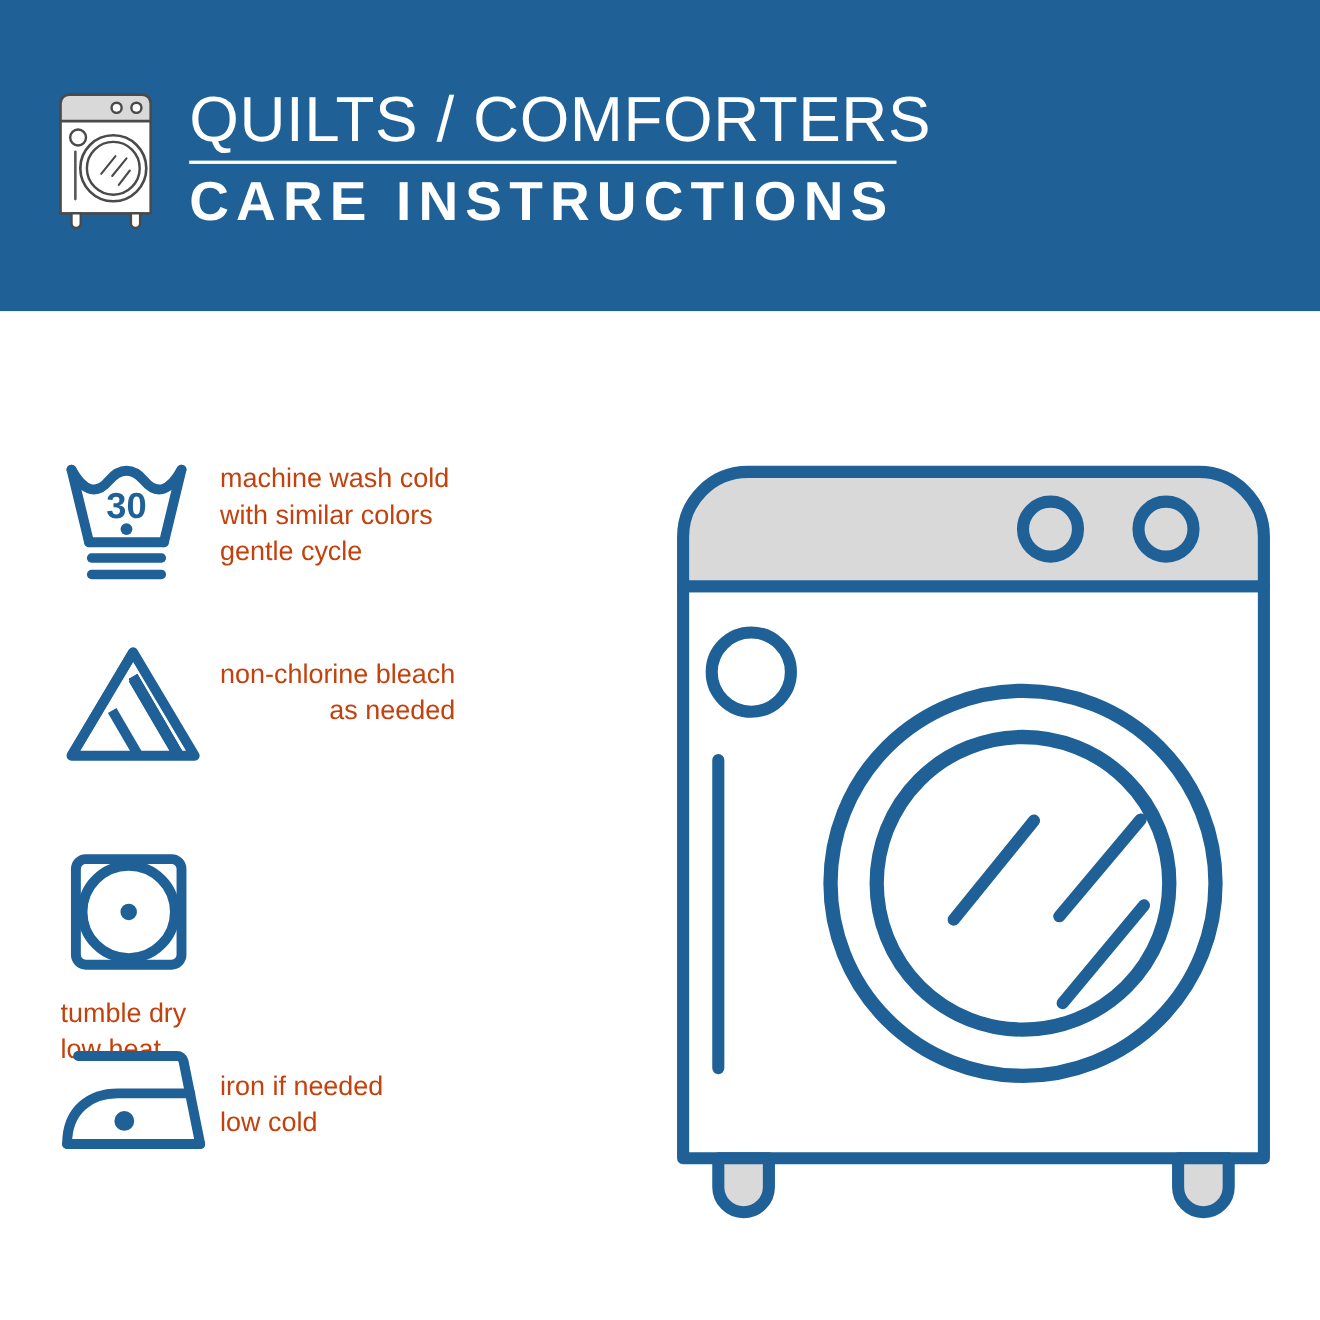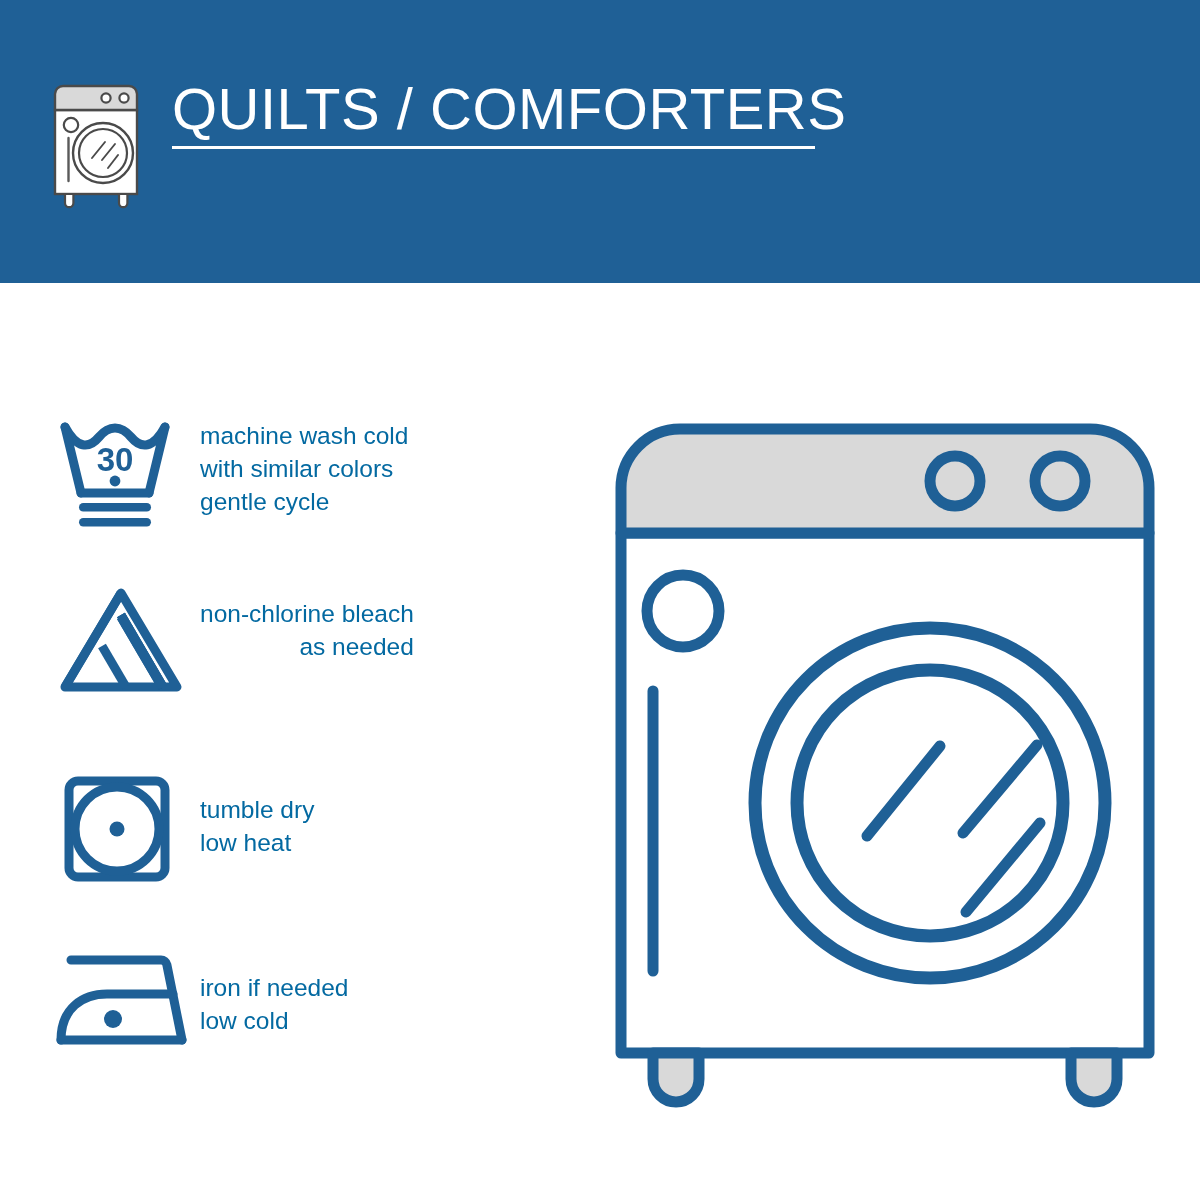--- a/index.html
+++ b/index.html
@@ -91,30 +91,30 @@
     align-items: flex-start;
   }
   .care-icon-wrap {
     width: 145px;
     flex: 0 0 auto;
     display: flex;
     justify-content: flex-start;
     align-items: flex-start;
   }
   .care-text {
-    color: #0369a1;
+    color: #c2410c;
     font-size: 24.5px;
     line-height: 33px;
     font-weight: 400;
     white-space: pre-line;
     padding-top: 2px;
   }
   #care-row-0 { top: 130px; }
   #care-row-1 { top: 300px; }
-  #care-row-2 { top: 490px; }
+  #care-row-2 { top: 490px; flex-direction: column; }
   #care-row-3 { top: 665px; }
 
   #care-row-0 .care-text { padding-top: 6px; }
   #care-row-1 .care-text { padding-top: 14px; text-align: right; }
   #care-row-2 .care-text { padding-top: 20px; }
   #care-row-3 .care-text { padding-top: 23px; }
 
   
   #machine-figure {
     position: absolute;
@@ -150,20 +150,21 @@
       <line x1="54" y1="80" x2="67" y2="64" stroke="#4a4a4a" stroke-width="1.9" stroke-linecap="round"></line>
       <line x1="60" y1="88" x2="70" y2="75" stroke="#4a4a4a" stroke-width="1.9" stroke-linecap="round"></line>
 
       <path d="M17 114 v9 a4.2 4.2 0 0 0 8.4 0 v-9 Z" fill="#ffffff" stroke="#4a4a4a" stroke-width="2.2"></path>
       <path d="M71 114 v9 a4.2 4.2 0 0 0 8.4 0 v-9 Z" fill="#ffffff" stroke="#4a4a4a" stroke-width="2.2"></path>
     </svg>
 
     <div id="header-titles">
       <div id="title-primary">QUILTS / COMFORTERS</div>
       <div id="title-rule"></div>
+      <div id="title-secondary">CARE INSTRUCTIONS</div>
     </div>
   </div>
 </div>
 
 <div id="content">
 
   <div id="care-list">
 
     <div class="care-row" id="care-row-0">
       <div class="care-icon-wrap">

